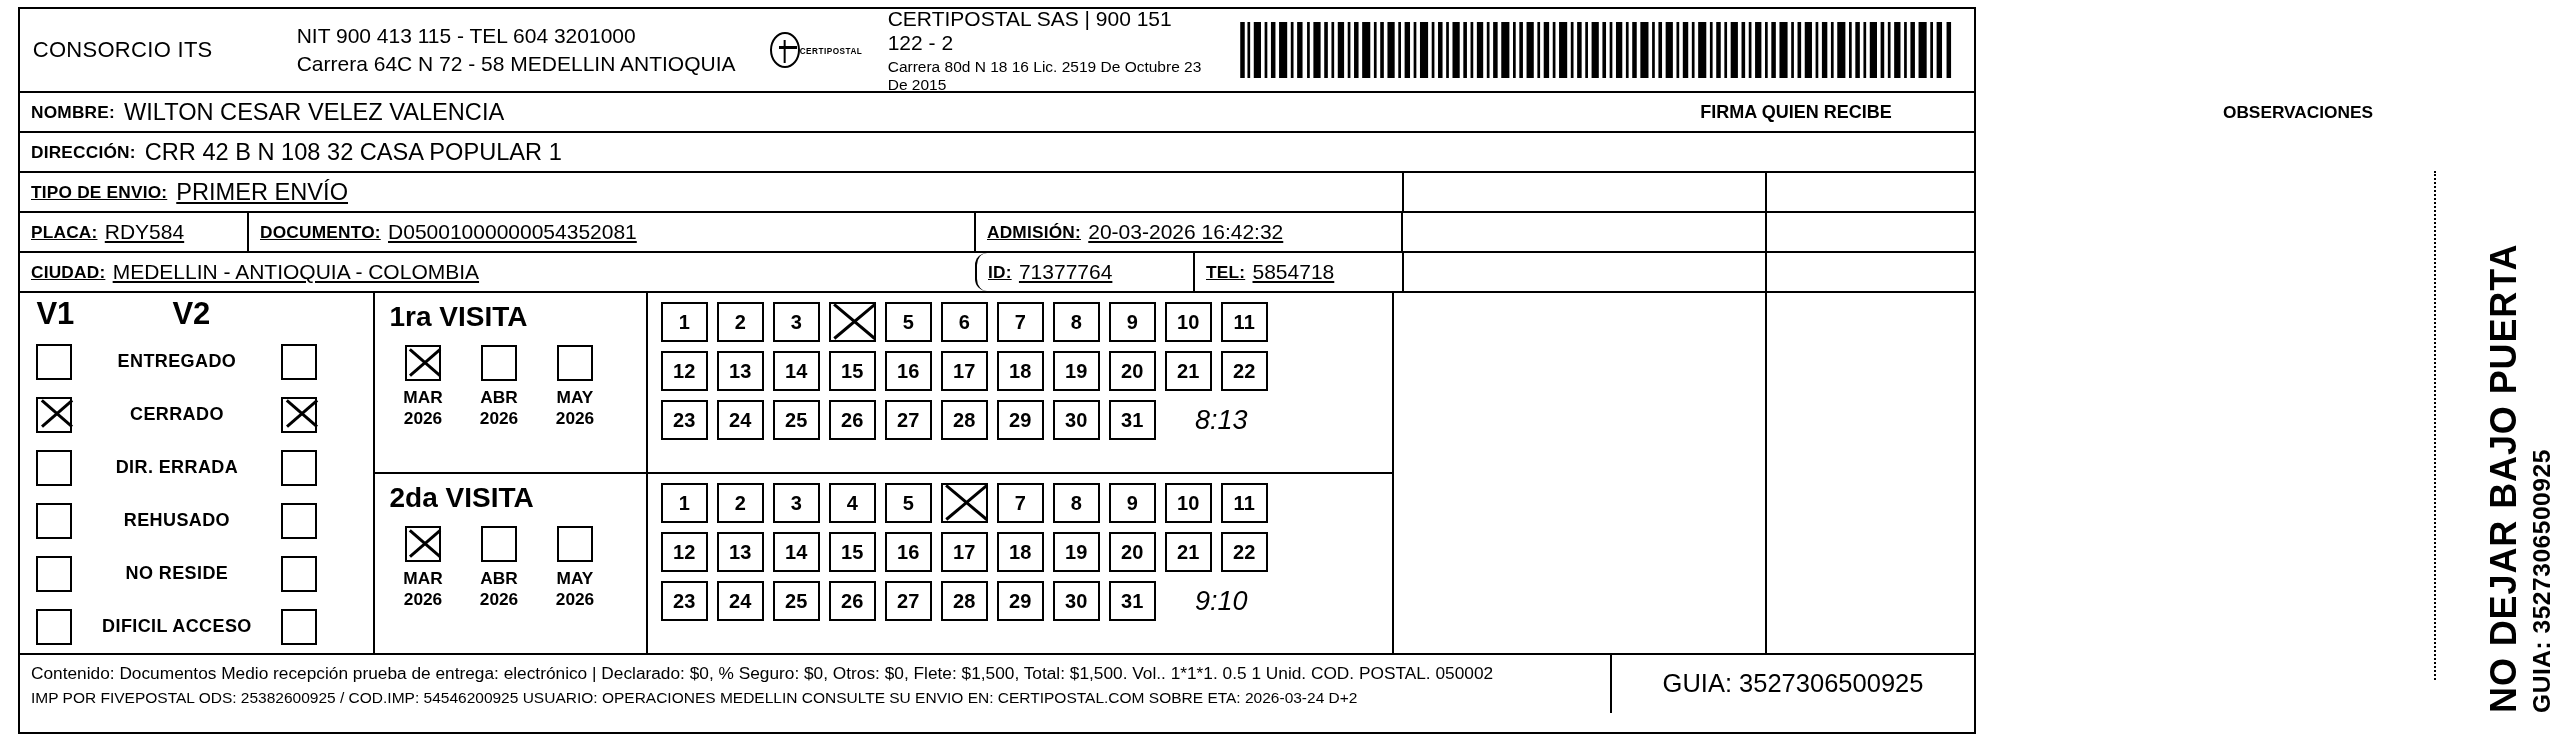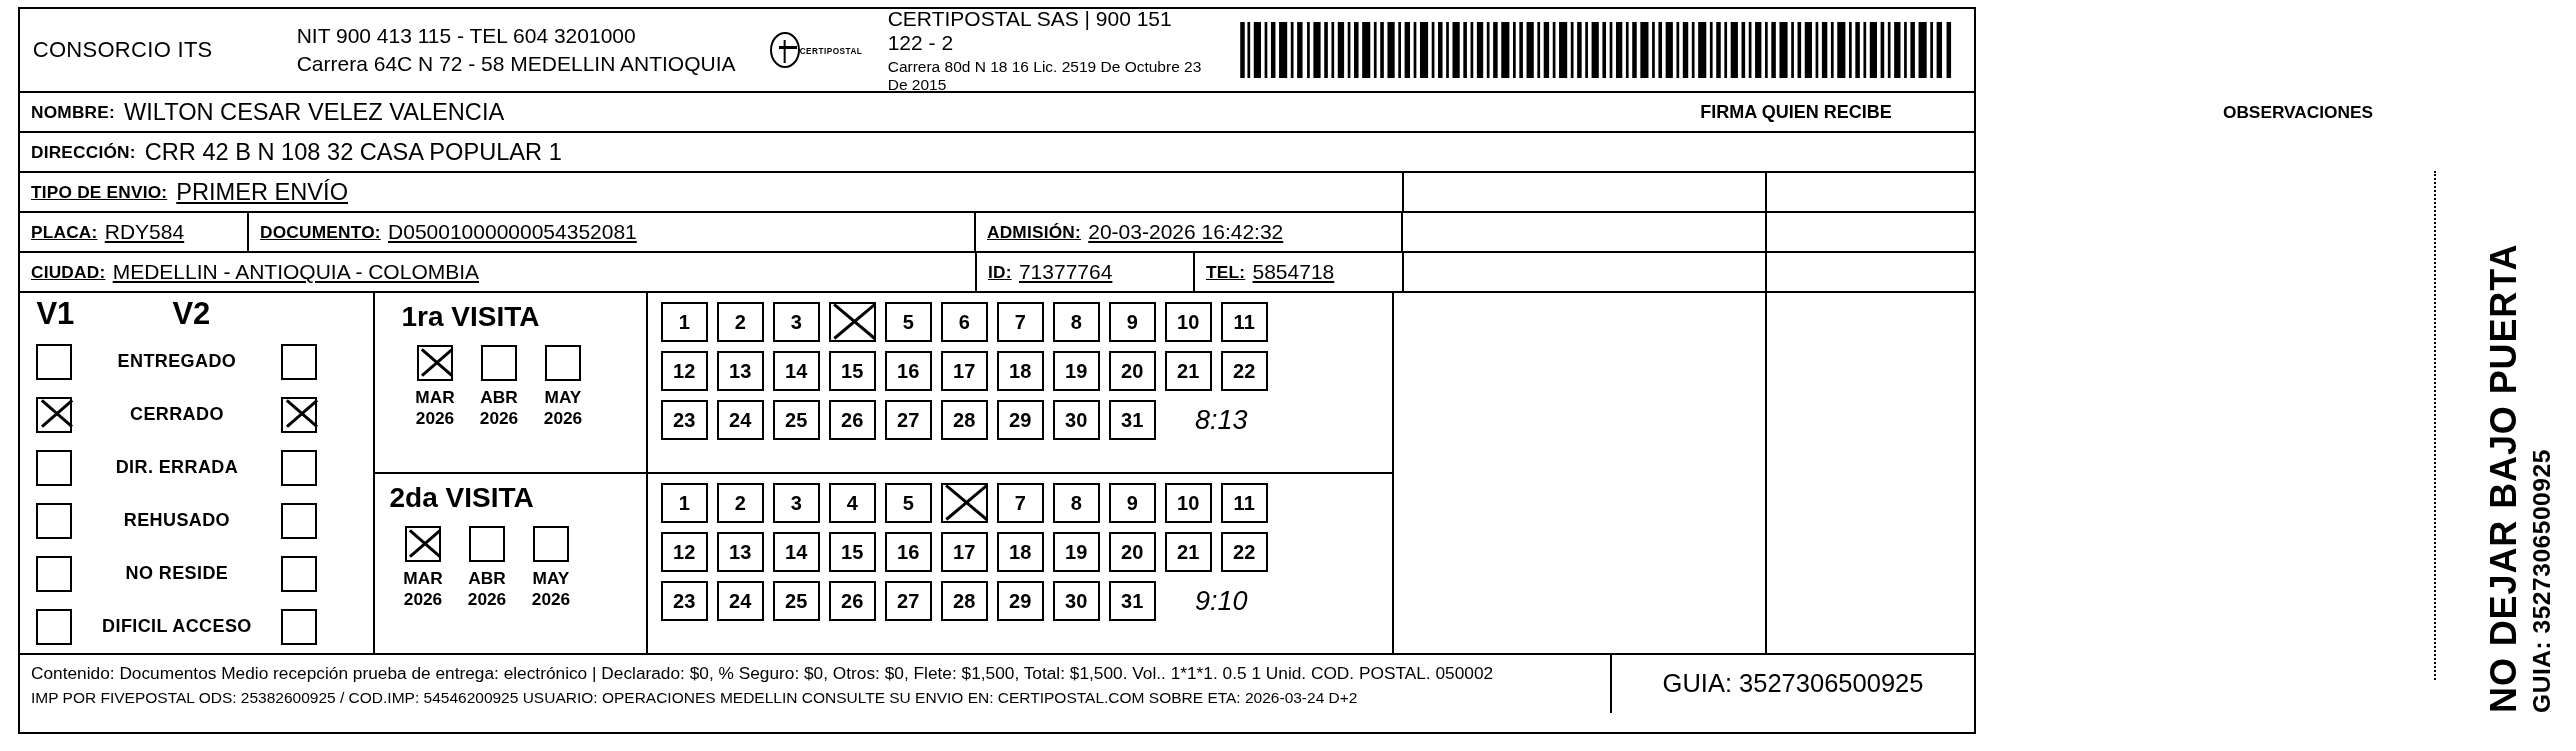--- a/index.html
+++ b/index.html
@@ -45,23 +45,23 @@
   .strow{display:flex;align-items:center;height:53px;}
   .chk{width:36px;height:36px;border:2.7px solid #000;box-sizing:border-box;position:relative;flex:0 0 auto;}
   .chk.x:before,.chk.x:after{content:"";position:absolute;left:-1.8px;top:13.6px;width:40px;height:2.7px;background:#000;}
   .chk.x:before{transform:rotate(41deg);}
   .chk.x:after{transform:rotate(-41deg);}
   .st-l{margin-left:16.4px;}
   .st-name{width:209px;text-align:center;font-size:18px;font-weight:bold;letter-spacing:0.4px;}
 
   .visitcol{width:273px;border-right:2.7px solid #000;box-sizing:border-box;}
   .visitblock{height:181px;box-sizing:border-box;}
-  .visitblock.top{border-bottom:2.7px solid #000;padding-left:12px;}
+  .visitblock.top{border-bottom:2.7px solid #000;}
   .vtitle{font-size:28px;font-weight:bold;padding:7.3px 0 0 14.5px;}
-  .months{display:flex;gap:8px;padding:12.7px 0 0 20px;}
+  .months{display:flex;gap:20px;padding:12.7px 0 0 20px;}
   .mcell{width:56px;text-align:center;}
   .mbox{width:36px;height:36px;border:2.7px solid #000;box-sizing:border-box;margin:0 auto;position:relative;}
   .mbox.x:before,.mbox.x:after{content:"";position:absolute;left:-1.8px;top:13.6px;width:40px;height:2.7px;background:#000;}
   .mbox.x:before{transform:rotate(41deg);}
   .mbox.x:after{transform:rotate(-41deg);}
   .mname{font-size:17.3px;font-weight:bold;margin-top:5.5px;}
   .myear{font-size:17.3px;font-weight:bold;}
 
   .daysarea{flex:1;border-right:2.7px solid #000;box-sizing:border-box;}
   .dayblock{height:181px;box-sizing:border-box;padding:9px 0 0 12.7px;}
@@ -245,21 +245,21 @@
       </div>
       <div class="cellL vline" style="flex:1;"></div>
       <div class="cellL vline" style="width:209px;"></div>
     </div>
 
     <div class="split">
       <div class="cellL" style="width:955px;">
         <span class="lbl">CIUDAD:</span>
         <span class="val-sm">MEDELLIN - ANTIOQUIA - COLOMBIA</span>
       </div>
-      <div class="cellL vline" style="width:218px;">
+      <div class="cellL vline" style="width:218px;border-radius:12px;">
         <span class="lbl">ID:</span>
         <span class="val-sm">71377764</span>
       </div>
       <div class="cellL vline" style="width:209px;">
         <span class="lbl">TEL:</span>
         <span class="val-sm">5854718</span>
       </div>
       <div class="cellL vline" style="flex:1;"></div>
       <div class="cellL vline" style="width:209px;"></div>
     </div>

